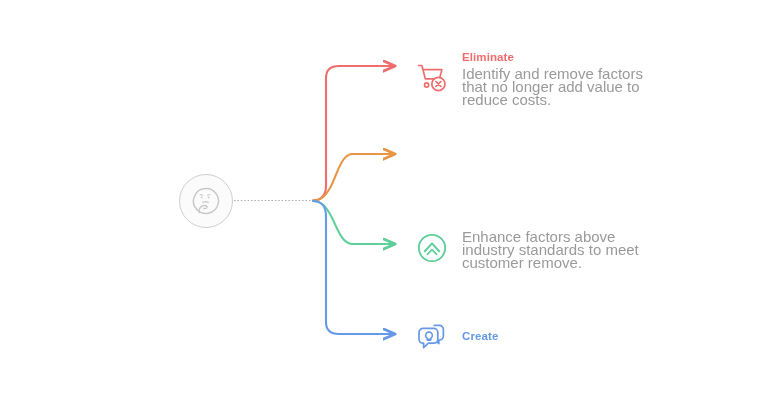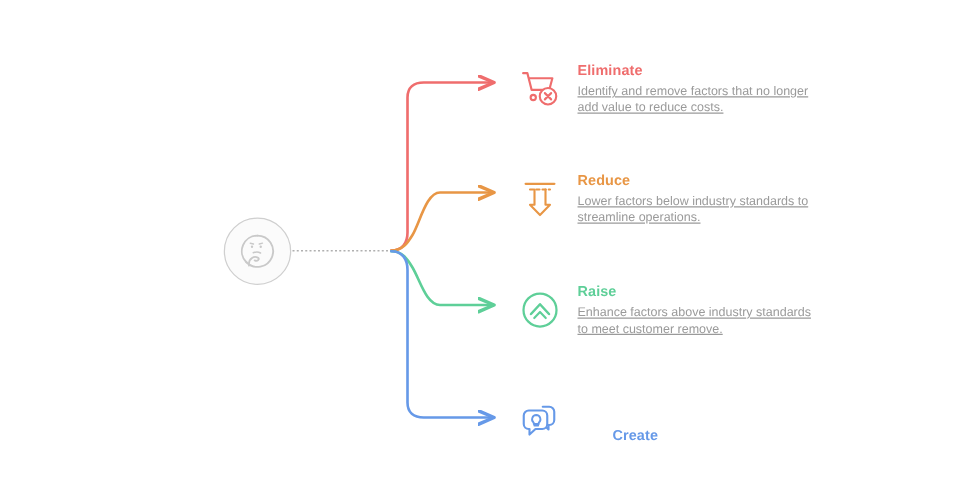--- a/index.html
+++ b/index.html
@@ -44,21 +44,21 @@
     border: 1.4px solid #cfcfcf;
     background: #fbfbfb;
     box-sizing: border-box;
     display: flex;
     align-items: center;
     justify-content: center;
   }
   .branch {
     position: absolute;
     display: flex;
-    align-items: flex-end;
+    align-items: center;
   }
   .branch-icon {
     width: 44px;
     height: 44px;
     flex: 0 0 44px;
     display: flex;
     align-items: center;
     justify-content: center;
     margin-right: 8px;
   }
@@ -66,26 +66,25 @@
     padding-top: 2px;
   }
   .branch-title {
     font-size: 11.5px;
     font-weight: bold;
     letter-spacing: 0.1px;
     margin: 0 0 3px 0;
     line-height: 13px;
   }
   .branch-desc {
-    font-size: 10px;
+    font-size: 15px;
     line-height: 13px;
     color: #9a9a9a;
     margin: 0;
     max-width: 188px;
-    text-decoration: underline;
   }
 </style>
 </head>
 <body>
 
 <div id="diagram" class="canvas">
 
   <svg class="connectors" viewBox="0 0 768 402">
     <defs>
       <marker id="ah-red" markerWidth="7" markerHeight="7" refX="5.4" refY="3" orient="auto">
@@ -135,49 +134,35 @@
         <circle cx="23.4" cy="23" r="6.6" fill="#ffffff" stroke="#ef6d6d" stroke-width="1.7"></circle>
         <path d="M20.9 20.5 l5 5 M25.9 20.5 l-5 5" fill="none" stroke="#ef6d6d" stroke-width="1.7" stroke-linecap="round"></path>
       </svg>
     </span>
     <span class="branch-text">
       <p class="branch-title" style="color:#ef6d6d;">Eliminate</p>
       <p class="branch-desc">Identify and remove factors that no longer add value to reduce costs.</p>
     </span>
   </div>
 
-  <div class="branch" style="left:410px; top:137px;">
-    <span class="branch-icon">
-      <svg width="34" height="34" viewBox="0 0 34 34">
-        <path d="M5.5 5 h23" fill="none" stroke="#e89645" stroke-width="1.8" stroke-linecap="round"></path>
-        <path d="M9 9.6 h16" fill="none" stroke="#e89645" stroke-width="1.7" stroke-linecap="round" stroke-dasharray="2.6 2.4"></path>
-        <path d="M12.6 9.6 v12.2 h-3.6 l8 8.2 l8 -8.2 h-3.6 v-12.2" fill="none" stroke="#e89645" stroke-width="1.7" stroke-linejoin="round" stroke-linecap="round"></path>
-      </svg>
-    </span>
-    <span class="branch-text">
-      <p class="branch-title" style="color:#e89645;">Reduce</p>
-      <p class="branch-desc">Lower factors below industry standards to streamline operations.</p>
-    </span>
-  </div>
 
   <div class="branch" style="left:410px; top:226px;">
     <span class="branch-icon">
       <svg width="34" height="34" viewBox="0 0 34 34">
         <circle cx="17" cy="17" r="13.2" fill="none" stroke="#5ecf98" stroke-width="1.8"></circle>
         <path d="M9.8 20.2 L17 12.4 L24.2 20.2" fill="none" stroke="#5ecf98" stroke-width="2" stroke-linecap="round" stroke-linejoin="round"></path>
         <path d="M12.4 23.4 L17 18.6 L21.6 23.4" fill="none" stroke="#5ecf98" stroke-width="1.7" stroke-linecap="round" stroke-linejoin="round"></path>
       </svg>
     </span>
     <span class="branch-text">
-      <p class="branch-title" style="color:#5ecf98;">Raise</p>
       <p class="branch-desc">Enhance factors above industry standards to meet customer remove.</p>
     </span>
   </div>
 
-  <div class="branch" style="left:410px; top:315px;gap:28px;">
+  <div class="branch" style="left:410px; top:315px;">
     <span class="branch-icon">
       <svg width="34" height="34" viewBox="0 0 34 34">
         <path d="M19.2 5.4 h5.2 a4 4 0 0 1 4 4 v6.6 a4 4 0 0 1 -4 4 h-0.6 v3.6 l-3.6 -3.6" fill="none" stroke="#6699e8" stroke-width="1.7" stroke-linecap="round" stroke-linejoin="round"></path>
         <path d="M9.2 8.4 h9.6 a4 4 0 0 1 4 4 v6.8 a4 4 0 0 1 -4 4 h-5.4 l-4.8 4.4 v-4.4 h-0.6 a4 4 0 0 1 -4 -4 v-6.8 a4 4 0 0 1 4 -4 z" fill="#ffffff" stroke="#6699e8" stroke-width="1.7" stroke-linejoin="round"></path>
         <path d="M14 12 a3.4 3.4 0 0 1 2 6.1 v1.1 h-4 v-1.1 a3.4 3.4 0 0 1 2 -6.1 z" fill="none" stroke="#6699e8" stroke-width="1.5" stroke-linejoin="round"></path>
         <path d="M12.4 20.4 h3.2" fill="none" stroke="#6699e8" stroke-width="1.4" stroke-linecap="round"></path>
       </svg>
     </span>
     <span class="branch-text">
       <p class="branch-title" style="color:#6699e8;">Create</p>

